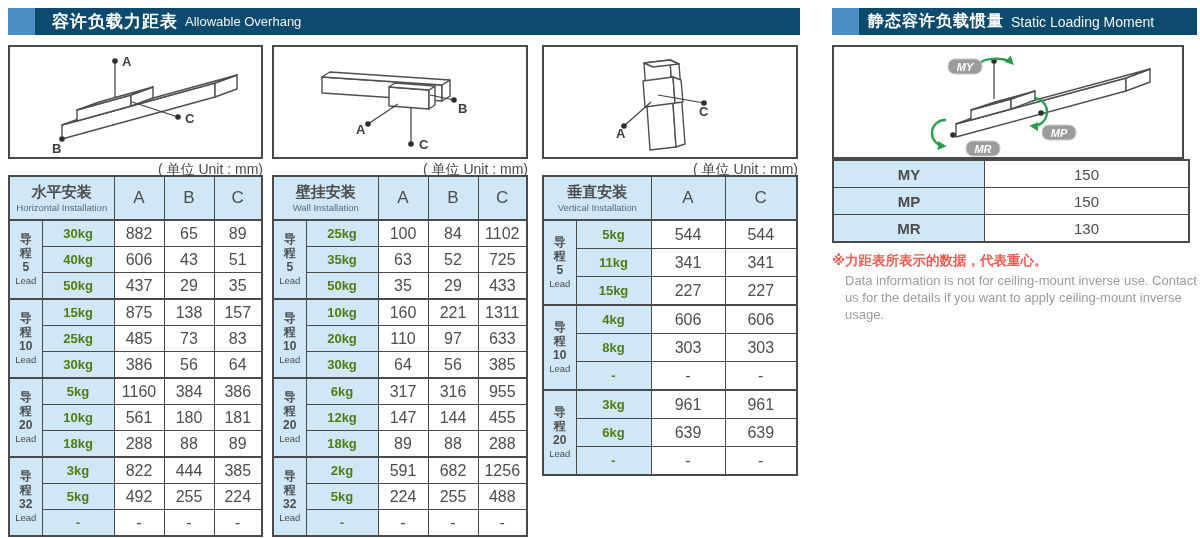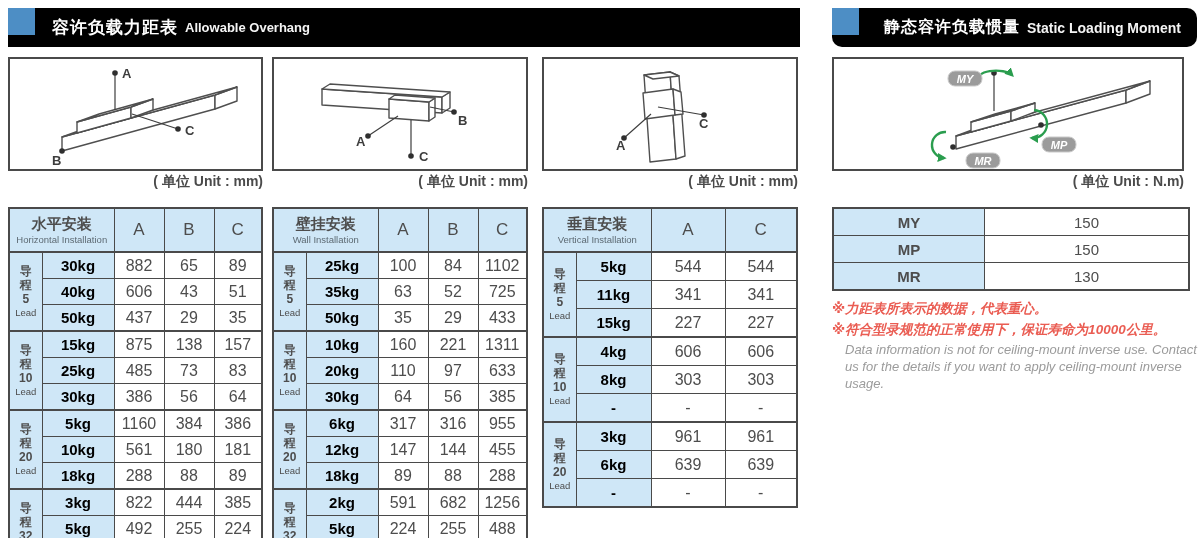--- a/index.html
+++ b/index.html
@@ -1,56 +1,56 @@
 <!DOCTYPE html>
 <html><head>
 <meta charset="utf-8">
 <style>
   html,body{margin:0;padding:0;}
   body{
     width:1200px;height:538px;position:relative;background:#ffffff;
     font-family:"Liberation Sans","DejaVu Sans",sans-serif;color:#4d4d4d;overflow:hidden;
   }
   
-  .section-header{position:relative;height:39px;background:#000000;display:flex;align-items:center;
+  .section-header{position:relative;height:27px;background:#0c4a6e;display:flex;align-items:center;
     padding-left:44px;box-sizing:border-box;}
   .accent-sq{position:absolute;left:0;top:0;width:27px;height:27px;background:#4d8ec5;}
   .h-zh{color:#ffffff;font-weight:bold;font-size:17px;letter-spacing:1px;white-space:nowrap;}
-  .h-en{color:#f4f4f4;font-weight:bold;font-size:13px;margin-left:7px;white-space:nowrap;}
+  .h-en{color:#f4f4f4;font-weight:normal;font-size:13px;margin-left:7px;white-space:nowrap;}
   
   .col-left{position:absolute;left:8px;top:8px;width:792px;}
   .col-right{position:absolute;left:832px;top:8px;width:365px;}
   .cols{display:flex;}
   .install-col{width:255px;margin-right:9px;}
   .install-col.c2{width:256px;margin-right:14px;}
   .install-col.c3{width:256px;margin-right:0;}
   
   .diagram-box{height:114px;border:2px solid #4a4a4a;box-sizing:border-box;margin-top:10px;background:#fff;}
   .diagram-box svg{display:block;width:100%;height:100%;}
-  .unit-line{height:36px;text-align:right;font-size:14px;font-weight:700;color:#4a4a4a;padding-top:2px;box-sizing:border-box;white-space:nowrap;}
+  .unit-line{height:16px;text-align:right;font-size:14px;font-weight:400;color:#4a4a4a;padding-top:2px;box-sizing:border-box;white-space:nowrap;}
   
   .install-table{border-collapse:collapse;table-layout:fixed;width:100%;border:2px solid #4a4a4a;background:#fff;}
   .install-table th,.install-table td{border:1px solid #4a4a4a;text-align:center;padding:0;overflow:hidden;}
   .install-table thead th{background:#cfe7f7;height:42px;border-bottom:2px solid #4a4a4a;text-align:center;}
   .t-zh{font-size:15px;font-weight:bold;color:#4d4d4d;line-height:1.15;}
   .t-en{font-size:9.5px;color:#5d6a73;font-weight:normal;margin-top:1px;white-space:nowrap;}
   .col-cell{font-size:17px;color:#4d4d4d;font-weight:normal;}
   .install-table tbody td{height:25px;}
   .install-table.t3 tbody td{height:27px;}
   .install-table tbody tr.group-start td{border-top:2px solid #4a4a4a;}
   .lead-cell{background:#cfe7f7;padding:2px 0;}
   .lead-zh,.lead-num{font-size:12px;font-weight:bold;line-height:1.15;color:#4d4d4d;}
   .lead-en{font-size:9.5px;color:#4d4d4d;line-height:1.2;}
-  .kg-cell{background:#cfe7f7;font-size:15px;font-weight:600;color:#000000;}
+  .kg-cell{background:#cfe7f7;font-size:13px;font-weight:600;color:#4d7c0f;}
   .val-cell{font-size:16px;color:#4d4d4d;background:#fff;}
   
   .moment-table{border-collapse:collapse;width:100%;border:2px solid #4a4a4a;table-layout:fixed;background:#fff;}
   .moment-table td{border:1px solid #4a4a4a;height:24px;text-align:center;font-size:15px;color:#4d4d4d;}
   .moment-label{background:#cfe7f7;font-weight:bold;}
-  .notes{margin-top:8px;font-style:italic;}
+  .notes{margin-top:8px;}
   .note-zh{color:#ea5c52;font-weight:bold;font-size:13.5px;line-height:1.55;}
   .note-en{color:#9b9b9b;font-size:13px;line-height:1.32;padding-left:13px;margin-bottom:2px;}
 </style>
 </head>
 <body>
 
 <div class="col-left">
   <div class="section-header">
     <span class="accent-sq"></span>
     <span class="h-zh">容许负载力距表</span>
@@ -462,21 +462,21 @@
               <td class="val-cell">-</td>
               <td class="val-cell">-</td>
             </tr>
           </tbody>
         </table>
     </div>
   </div>
 </div>
 
 <div class="col-right">
-  <div class="section-header" style="padding-left:52px;border-radius:10px;">
+  <div class="section-header" style="padding-left:36px;">
     <span class="accent-sq"></span>
     <span class="h-zh" style="font-size:16px;">静态容许负载惯量</span>
     <span class="h-en" style="font-size:14px;">Static Loading Moment</span>
   </div>
 
   <div class="diagram-box" style="width:352px;">
     <svg viewBox="0 0 344 110">
       <defs>
         <marker id="ah" viewBox="0 0 10 10" markerUnits="userSpaceOnUse" markerWidth="9" markerHeight="9" refX="7" refY="5" orient="auto">
           <path d="M0,0 L10,5 L0,10 Z" fill="#2a9d4e"></path>
@@ -506,37 +506,35 @@
         <rect x="206" y="78" width="34" height="15" rx="7" fill="#9b9b9b" stroke="#c9c9c9"></rect>
         <rect x="130" y="94" width="34" height="15" rx="7" fill="#9b9b9b" stroke="#c9c9c9"></rect>
         <g font-size="11" font-weight="bold" font-style="italic" fill="#ffffff" text-anchor="middle">
           <text x="129" y="23.5">MY</text>
           <text x="223" y="89.5">MP</text>
           <text x="147" y="105.5">MR</text>
         </g>
       </g>
     </svg>
   </div>
-  <div class="unit-line" style="width:352px;">( 单位 Unit : N.m)</div>
 
   <table class="moment-table" style="width:358px;">
     <tbody>
       <tr>
         <td class="moment-label" style="width:148px;">MY</td>
         <td>150</td>
       </tr>
       <tr>
         <td class="moment-label">MP</td>
         <td>150</td>
       </tr>
       <tr>
         <td class="moment-label">MR</td>
         <td>130</td>
       </tr>
     </tbody>
   </table>
 
   <div class="notes">
     <div class="note-zh">※力距表所表示的数据，代表重心。</div>
-    <div class="note-zh">※符合型录规范的正常使用下，保证寿命为10000公里。</div>
     <div class="note-en">Data information is not for ceiling-mount inverse use. Contact us for the details if you want to apply ceiling-mount inverse usage.</div>
   </div>
 </div>
 
 </body></html>

